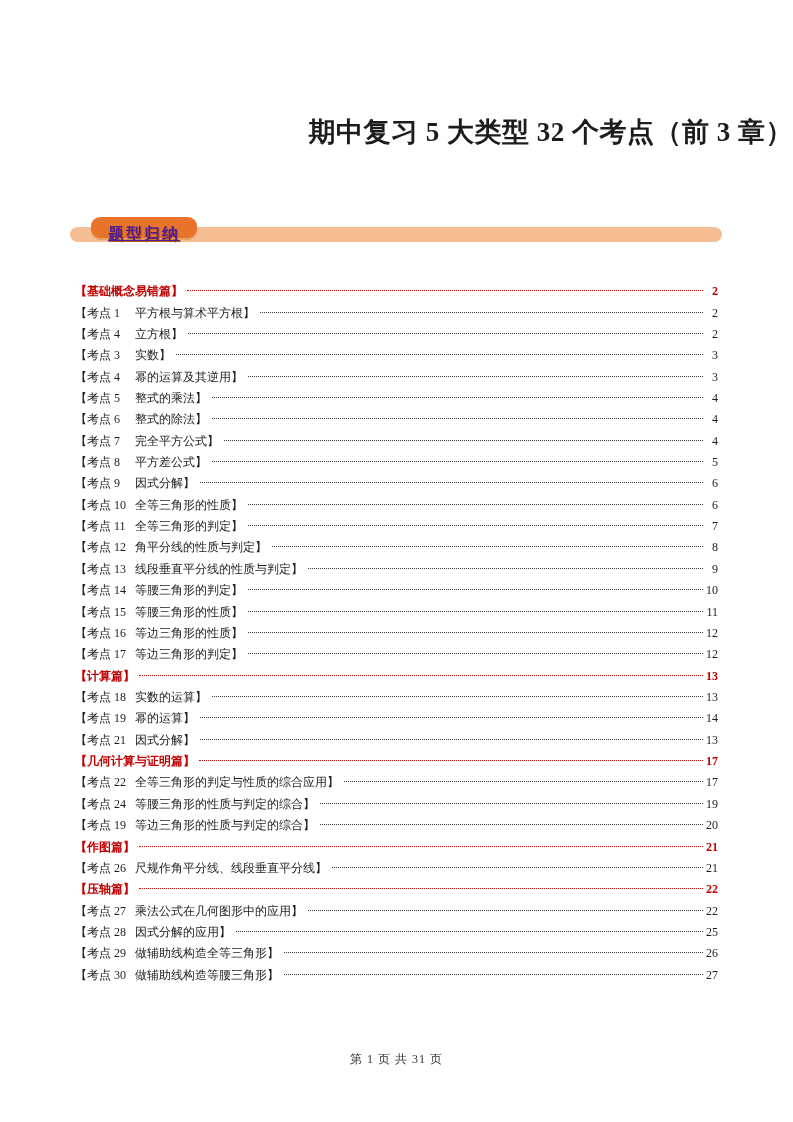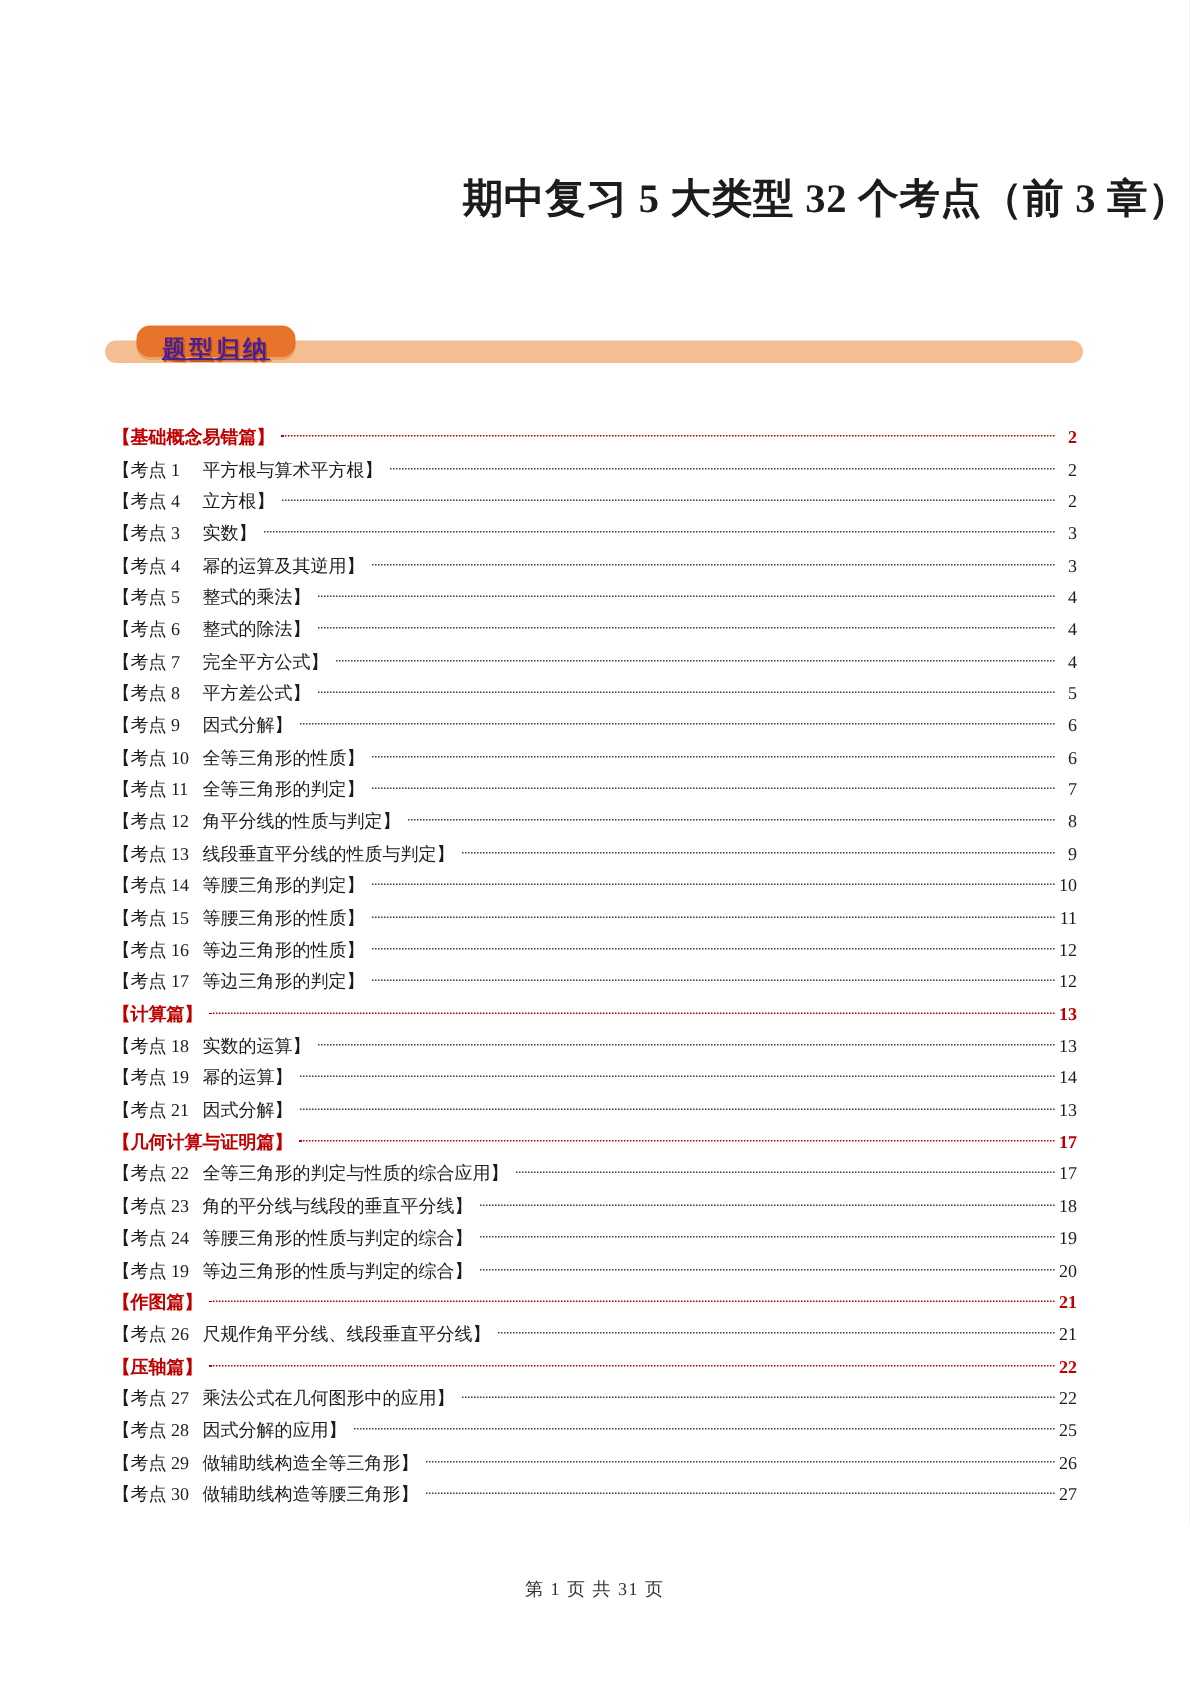--- a/index.html
+++ b/index.html
@@ -264,26 +264,20 @@
         <span class="leader"></span>
         <span class="pagenum">17</span>
       </div>
       <div class="toc-row item">
         <span class="prefix">【考点 22</span>
         <span class="title">全等三角形的判定与性质的综合应用】</span>
         <span class="leader"></span>
         <span class="pagenum">17</span>
       </div>
       <div class="toc-row item">
-        <span class="prefix">【考点 23</span>
-        <span class="title">角的平分线与线段的垂直平分线】</span>
-        <span class="leader"></span>
-        <span class="pagenum">18</span>
-      </div>
-      <div class="toc-row item">
         <span class="prefix">【考点 24</span>
         <span class="title">等腰三角形的性质与判定的综合】</span>
         <span class="leader"></span>
         <span class="pagenum">19</span>
       </div>
       <div class="toc-row item">
         <span class="prefix">【考点 19</span>
         <span class="title">等边三角形的性质与判定的综合】</span>
         <span class="leader"></span>
         <span class="pagenum">20</span>

